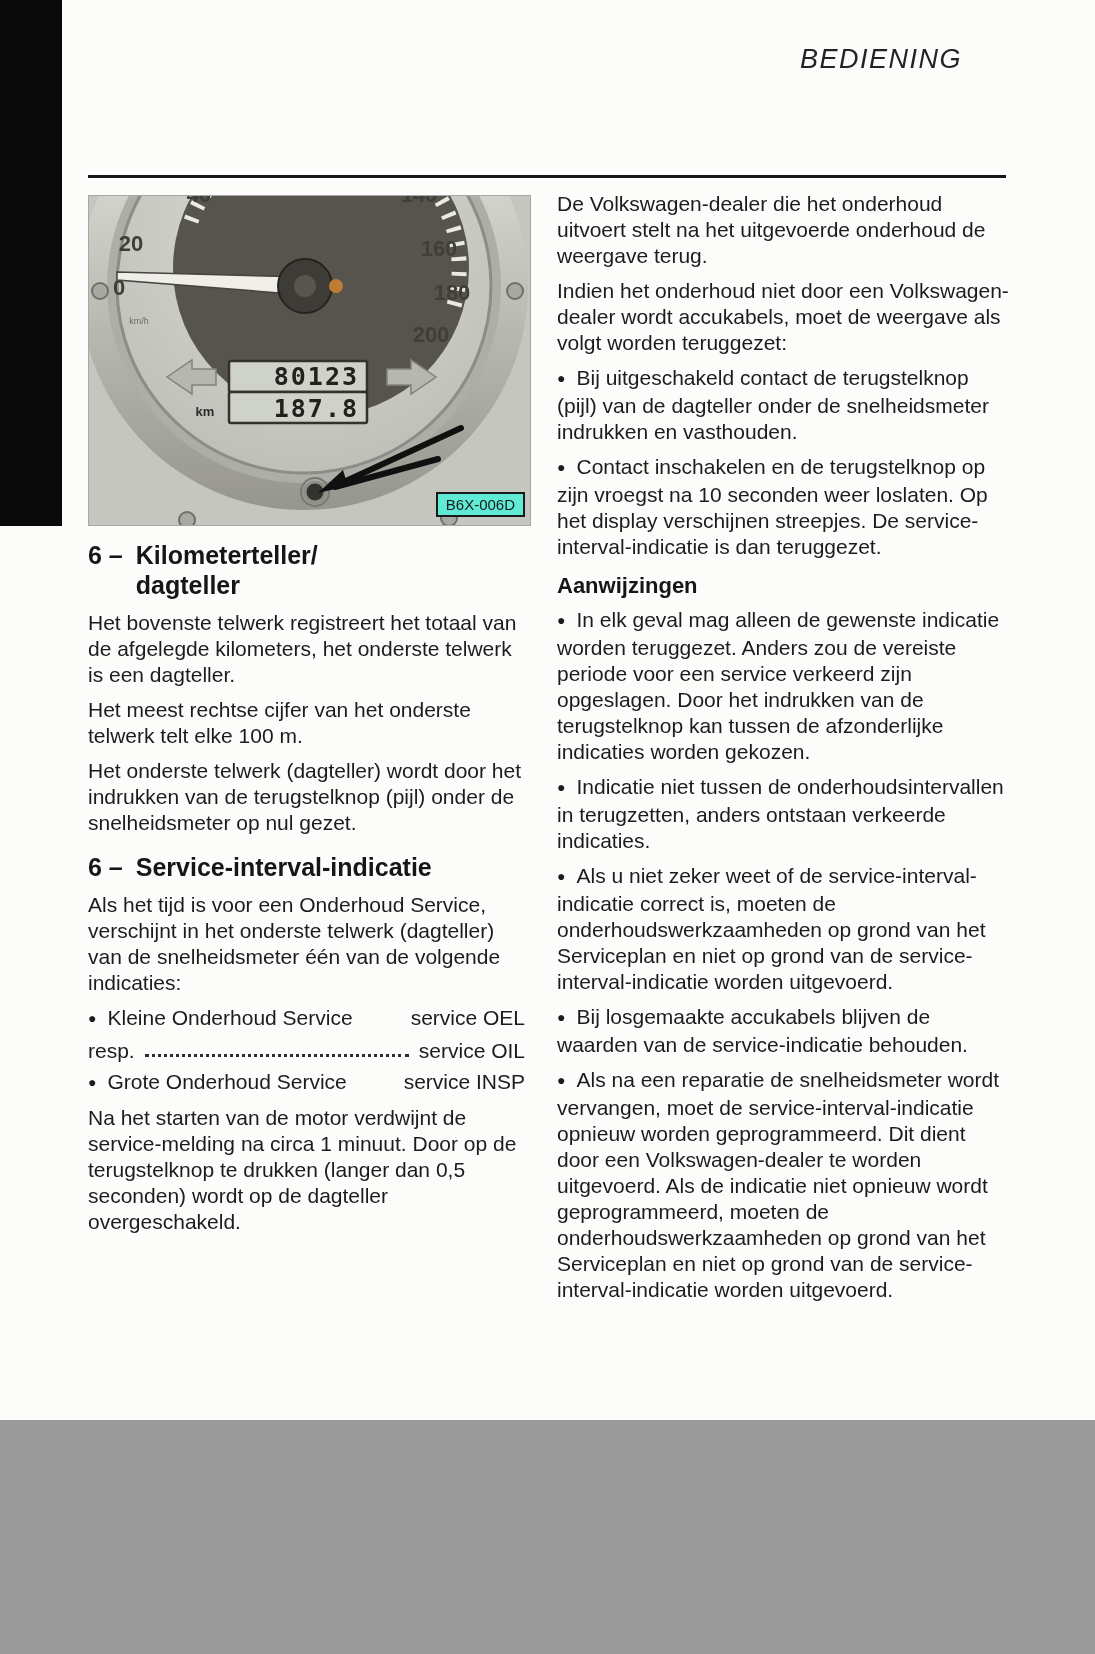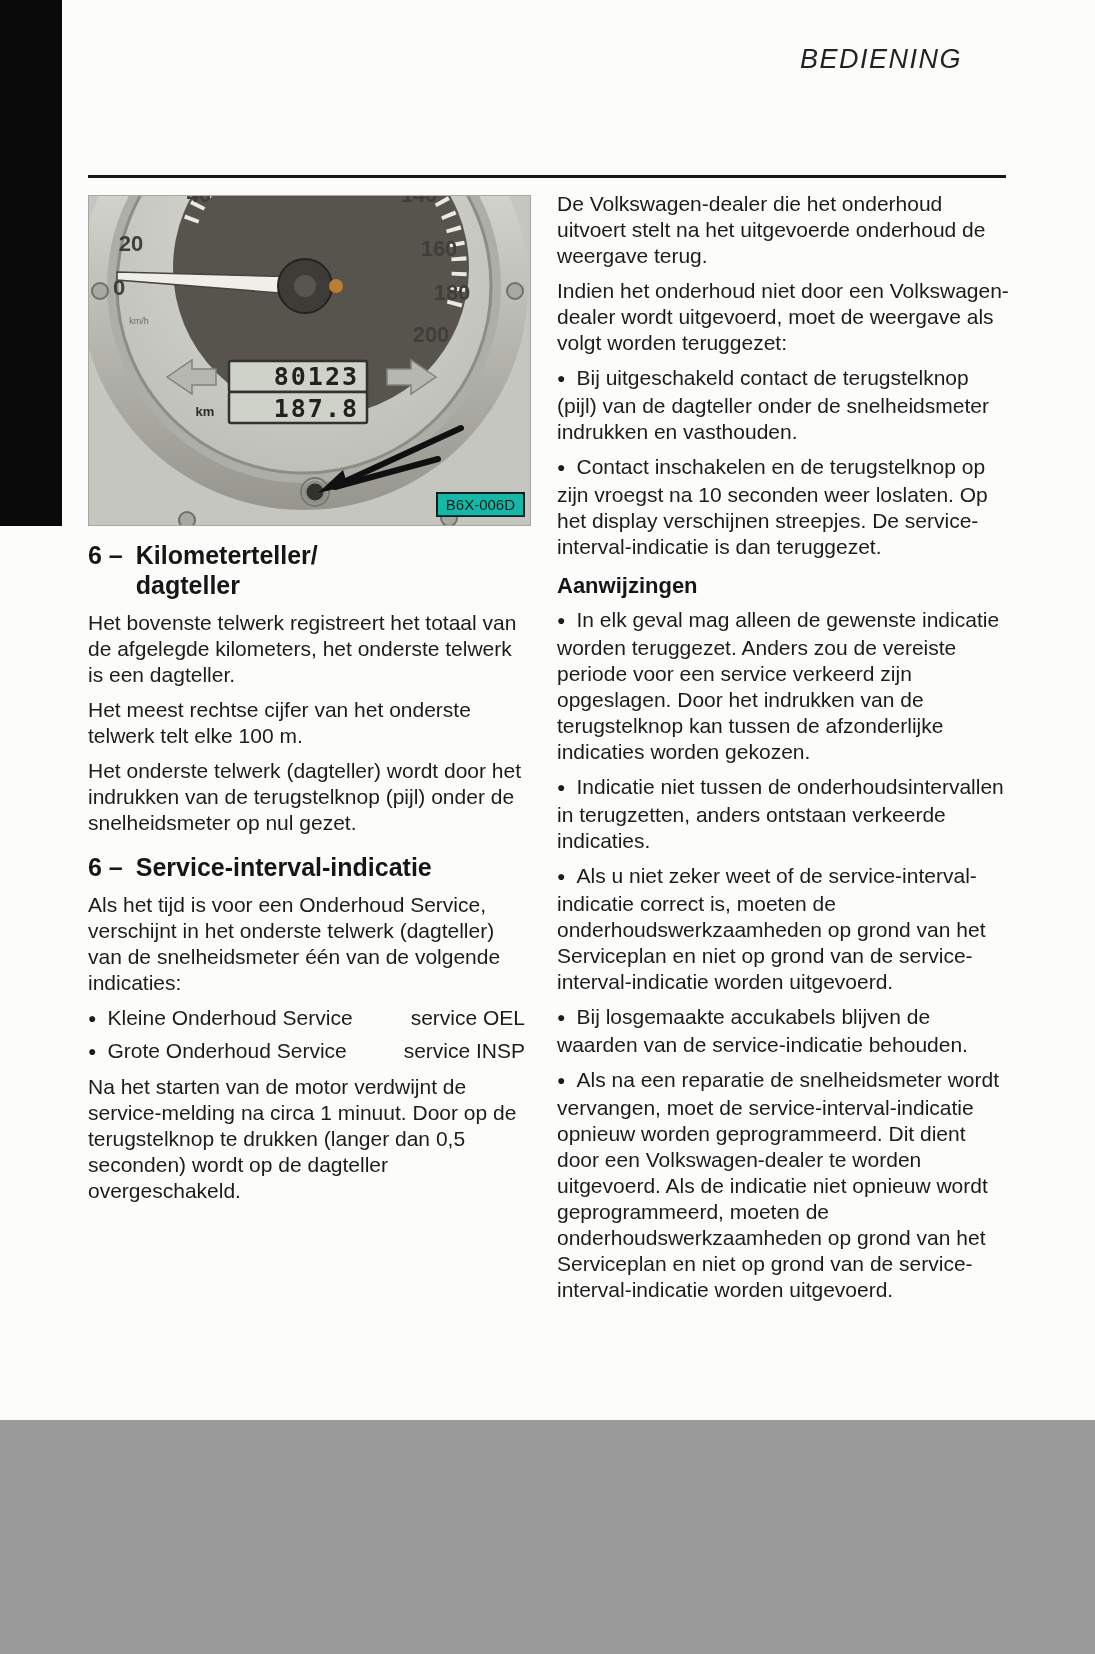--- a/index.html
+++ b/index.html
@@ -14,21 +14,21 @@
     position:absolute; top:44px; right:133px;
     font-size:27px; font-style:italic; letter-spacing:1.5px; color:#232323;
   }
   .rule { position:absolute; top:175px; left:88px; width:918px; height:3px; background:#171717; }
 
   .gauge-figure {
     position:absolute; top:195px; left:88px; width:443px; height:331px;
     background:#c6c6c0; overflow:hidden; border:1px solid #a8a8a2;text-align:center;
   }
   .figure-tag {
-    position:absolute; right:5px; bottom:8px; background:#14b8a6;
+    position:absolute; right:5px; bottom:8px; background:#5eead4;
     border:2px solid #1a1a1a; font-size:15px; line-height:19px; padding:1px 8px;
   }
 
   .col { position:absolute; font-size:21px; line-height:26px; color:#1c1c1c; }
   .left-col  { left:88px;  top:540px; width:437px; }
   .right-col { left:557px; top:191px; width:452px; }
   .col p { margin:0 0 9px 0; }
 
   h2.sec { font-size:25px; line-height:30px; font-weight:bold; margin:0 0 10px 0; color:#161616; }
   h2.sec.with-top { margin-top:16px; }
@@ -162,33 +162,38 @@
       </span>
     </h2>
     <p>Als het tijd is voor een Onderhoud Service, verschijnt in het onderste telwerk (dagteller) van de snelheidsmeter één van de volgende indicaties:</p>
 
     <div class="svc-row">
       <span class="dot">●</span>
       <span class="svc-label">Kleine Onderhoud Service</span>
       <span class="svc-spacer"></span>
       <span class="svc-value">service OEL</span>
     </div>
+    <div class="svc-row">
+      <span class="svc-label">resp.</span>
+      <span class="leader"></span>
+      <span class="svc-value">service OIL</span>
+    </div>
     <div class="svc-row gap-top">
       <span class="dot">●</span>
       <span class="svc-label">Grote Onderhoud Service</span>
       <span class="svc-spacer"></span>
       <span class="svc-value">service INSP</span>
     </div>
 
     <p style="margin-top:8px;">Na het starten van de motor verdwijnt de service-melding na circa 1 minuut. Door op de terugstelknop te drukken (langer dan 0,5 seconden) wordt op de dagteller overgeschakeld.</p>
   </div>
 
   <div class="col right-col">
     <p>De Volkswagen-dealer die het onderhoud uitvoert stelt na het uitgevoerde onderhoud de weergave terug.</p>
-    <p>Indien het onderhoud niet door een Volkswagen-dealer wordt uitgevoerd, moet de weergave als volgt worden teruggezet:</p>
+    <p>Indien het onderhoud niet door een Volkswagen-dealer wordt accukabels, moet de weergave als volgt worden teruggezet:</p>
 
     <p><span class="dot">●</span><span>Bij uitgeschakeld contact de terugstelknop (pijl) van de dagteller onder de snelheidsmeter indrukken en vasthouden.</span></p>
     <p><span class="dot">●</span><span>Contact inschakelen en de terugstelknop op zijn vroegst na 10 seconden weer loslaten. Op het display verschijnen streepjes. De service-interval-indicatie is dan teruggezet.</span></p>
 
     <h3 class="subsec">Aanwijzingen</h3>
 
     <p><span class="dot">●</span><span>In elk geval mag alleen de gewenste indicatie worden teruggezet. Anders zou de vereiste periode voor een service verkeerd zijn opgeslagen. Door het indrukken van de terugstelknop kan tussen de afzonderlijke indicaties worden gekozen.</span></p>
     <p><span class="dot">●</span><span>Indicatie niet tussen de onderhoudsintervallen in terugzetten, anders ontstaan verkeerde indicaties.</span></p>
     <p><span class="dot">●</span><span>Als u niet zeker weet of de service-interval-indicatie correct is, moeten de onderhoudswerkzaamheden op grond van het Serviceplan en niet op grond van de service-interval-indicatie worden uitgevoerd.</span></p>
     <p><span class="dot">●</span><span>Bij losgemaakte accukabels blijven de waarden van de service-indicatie behouden.</span></p>

